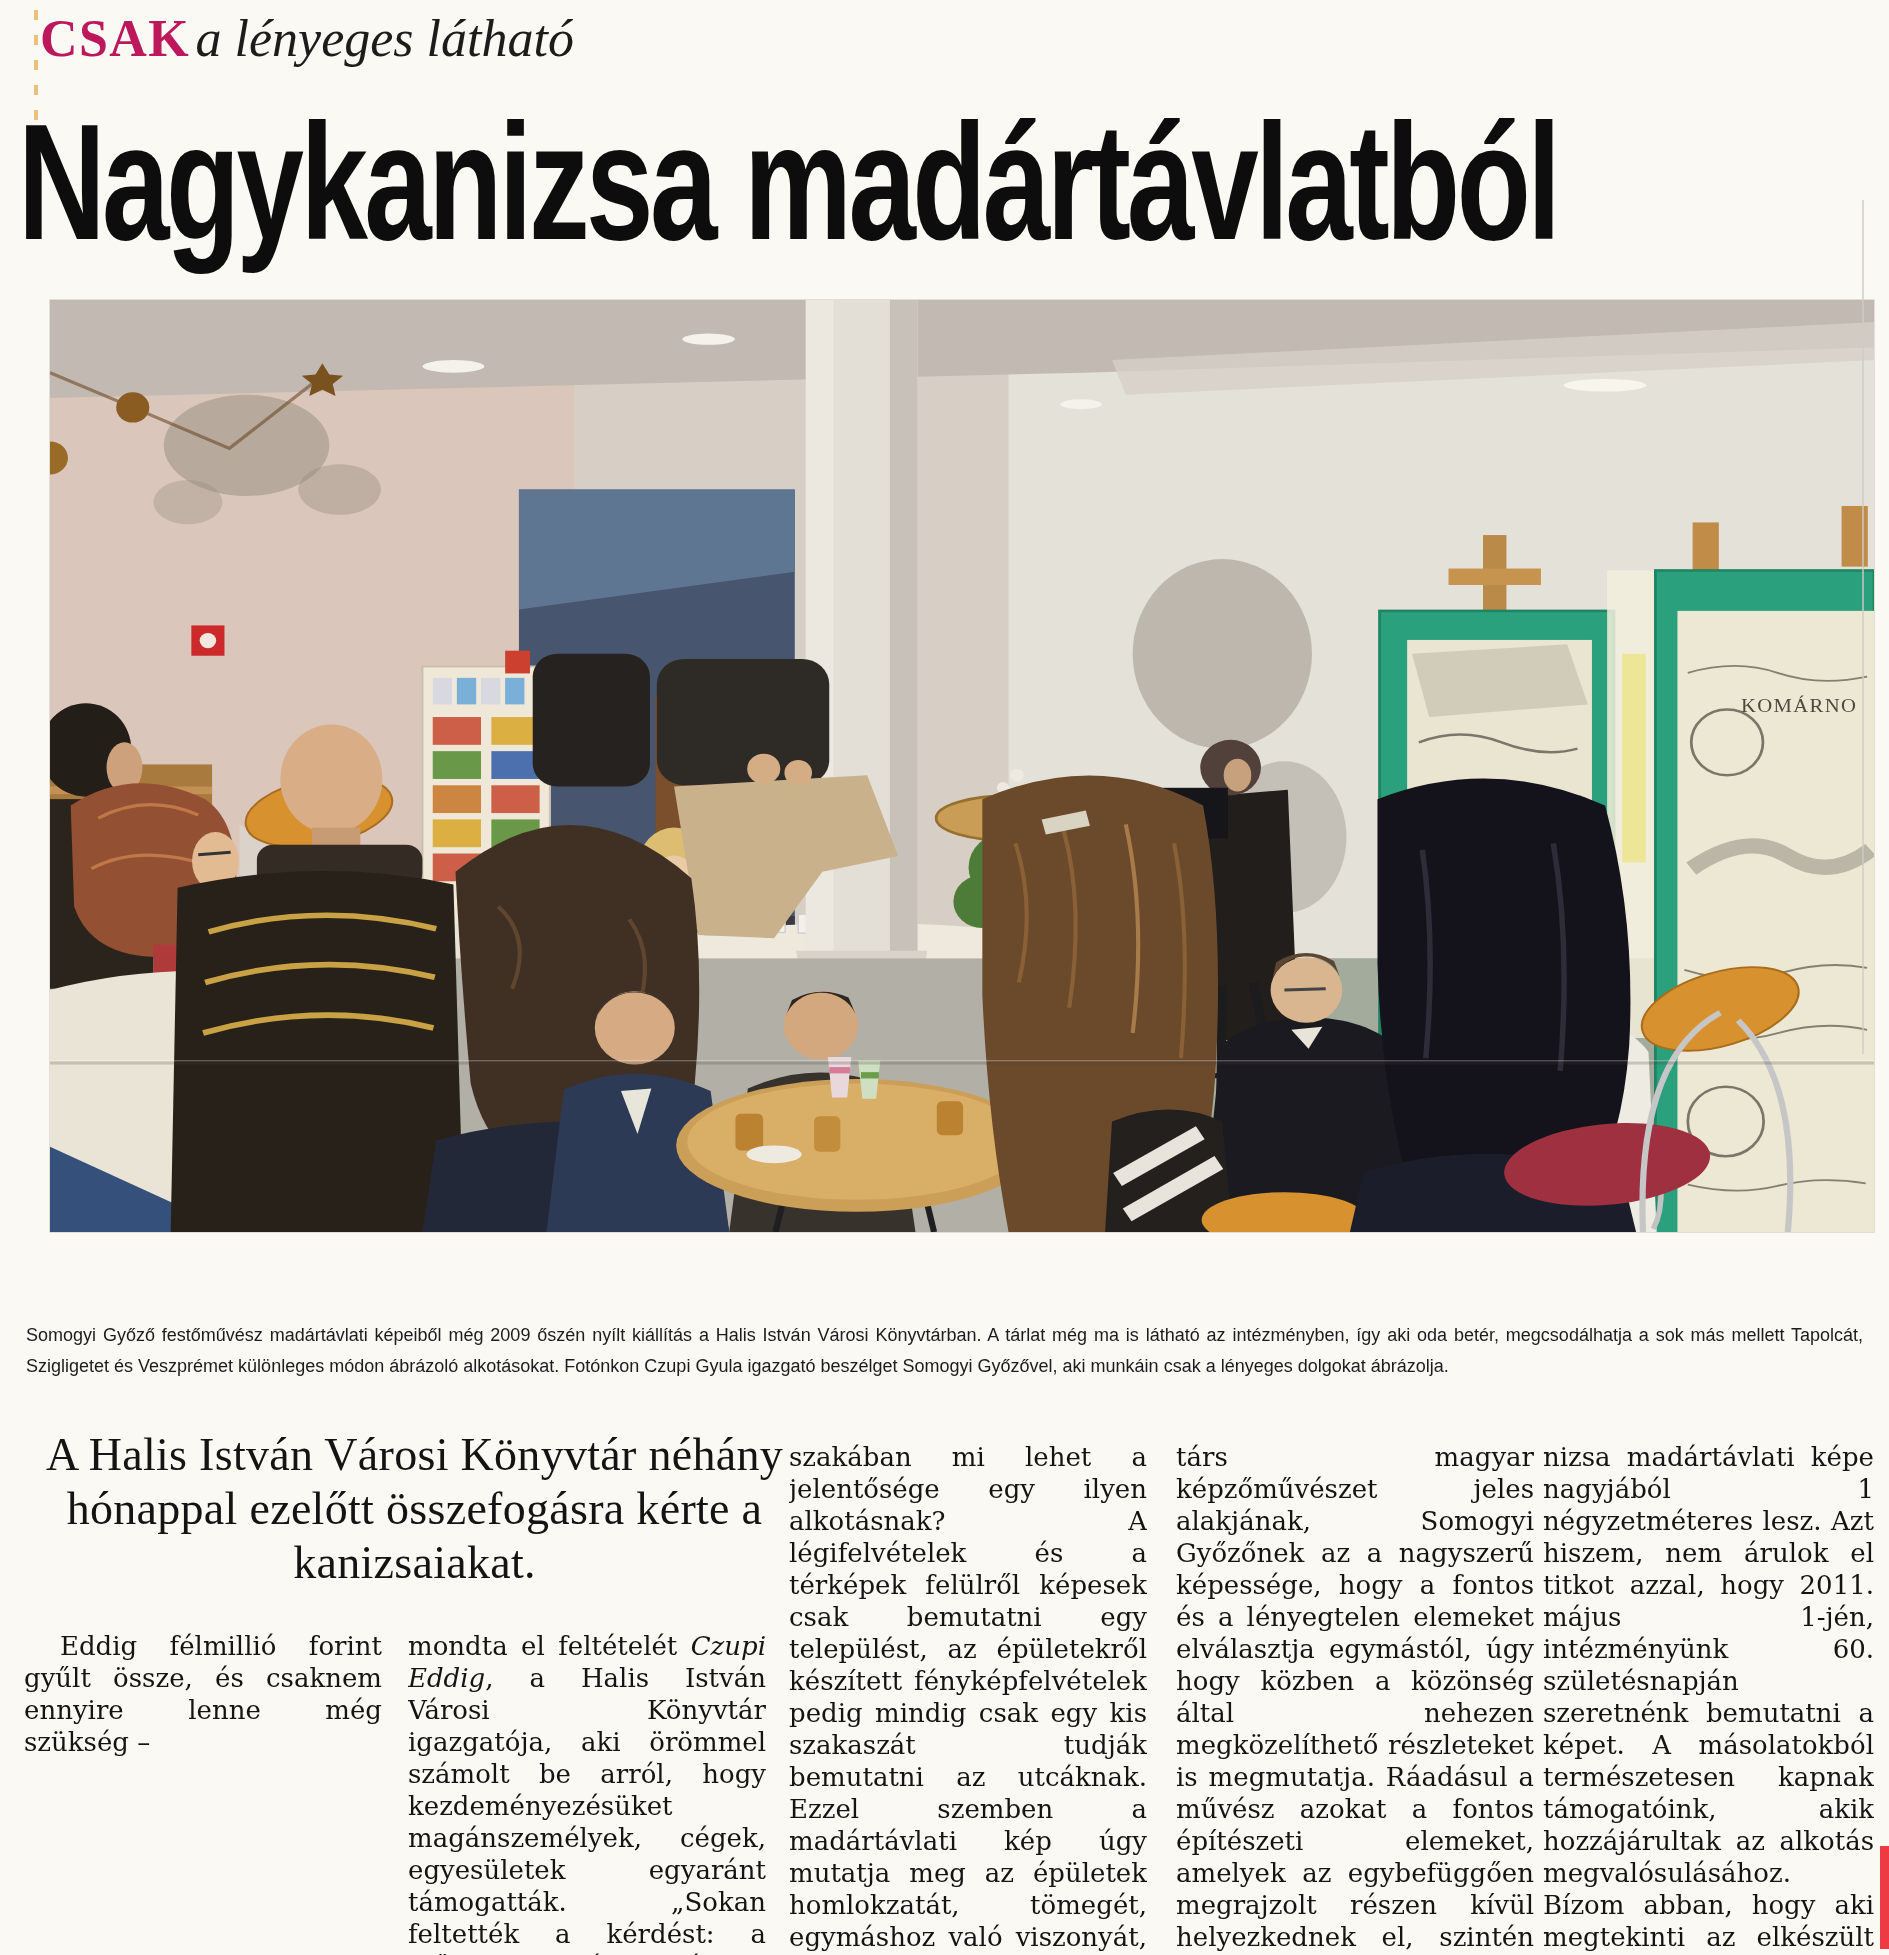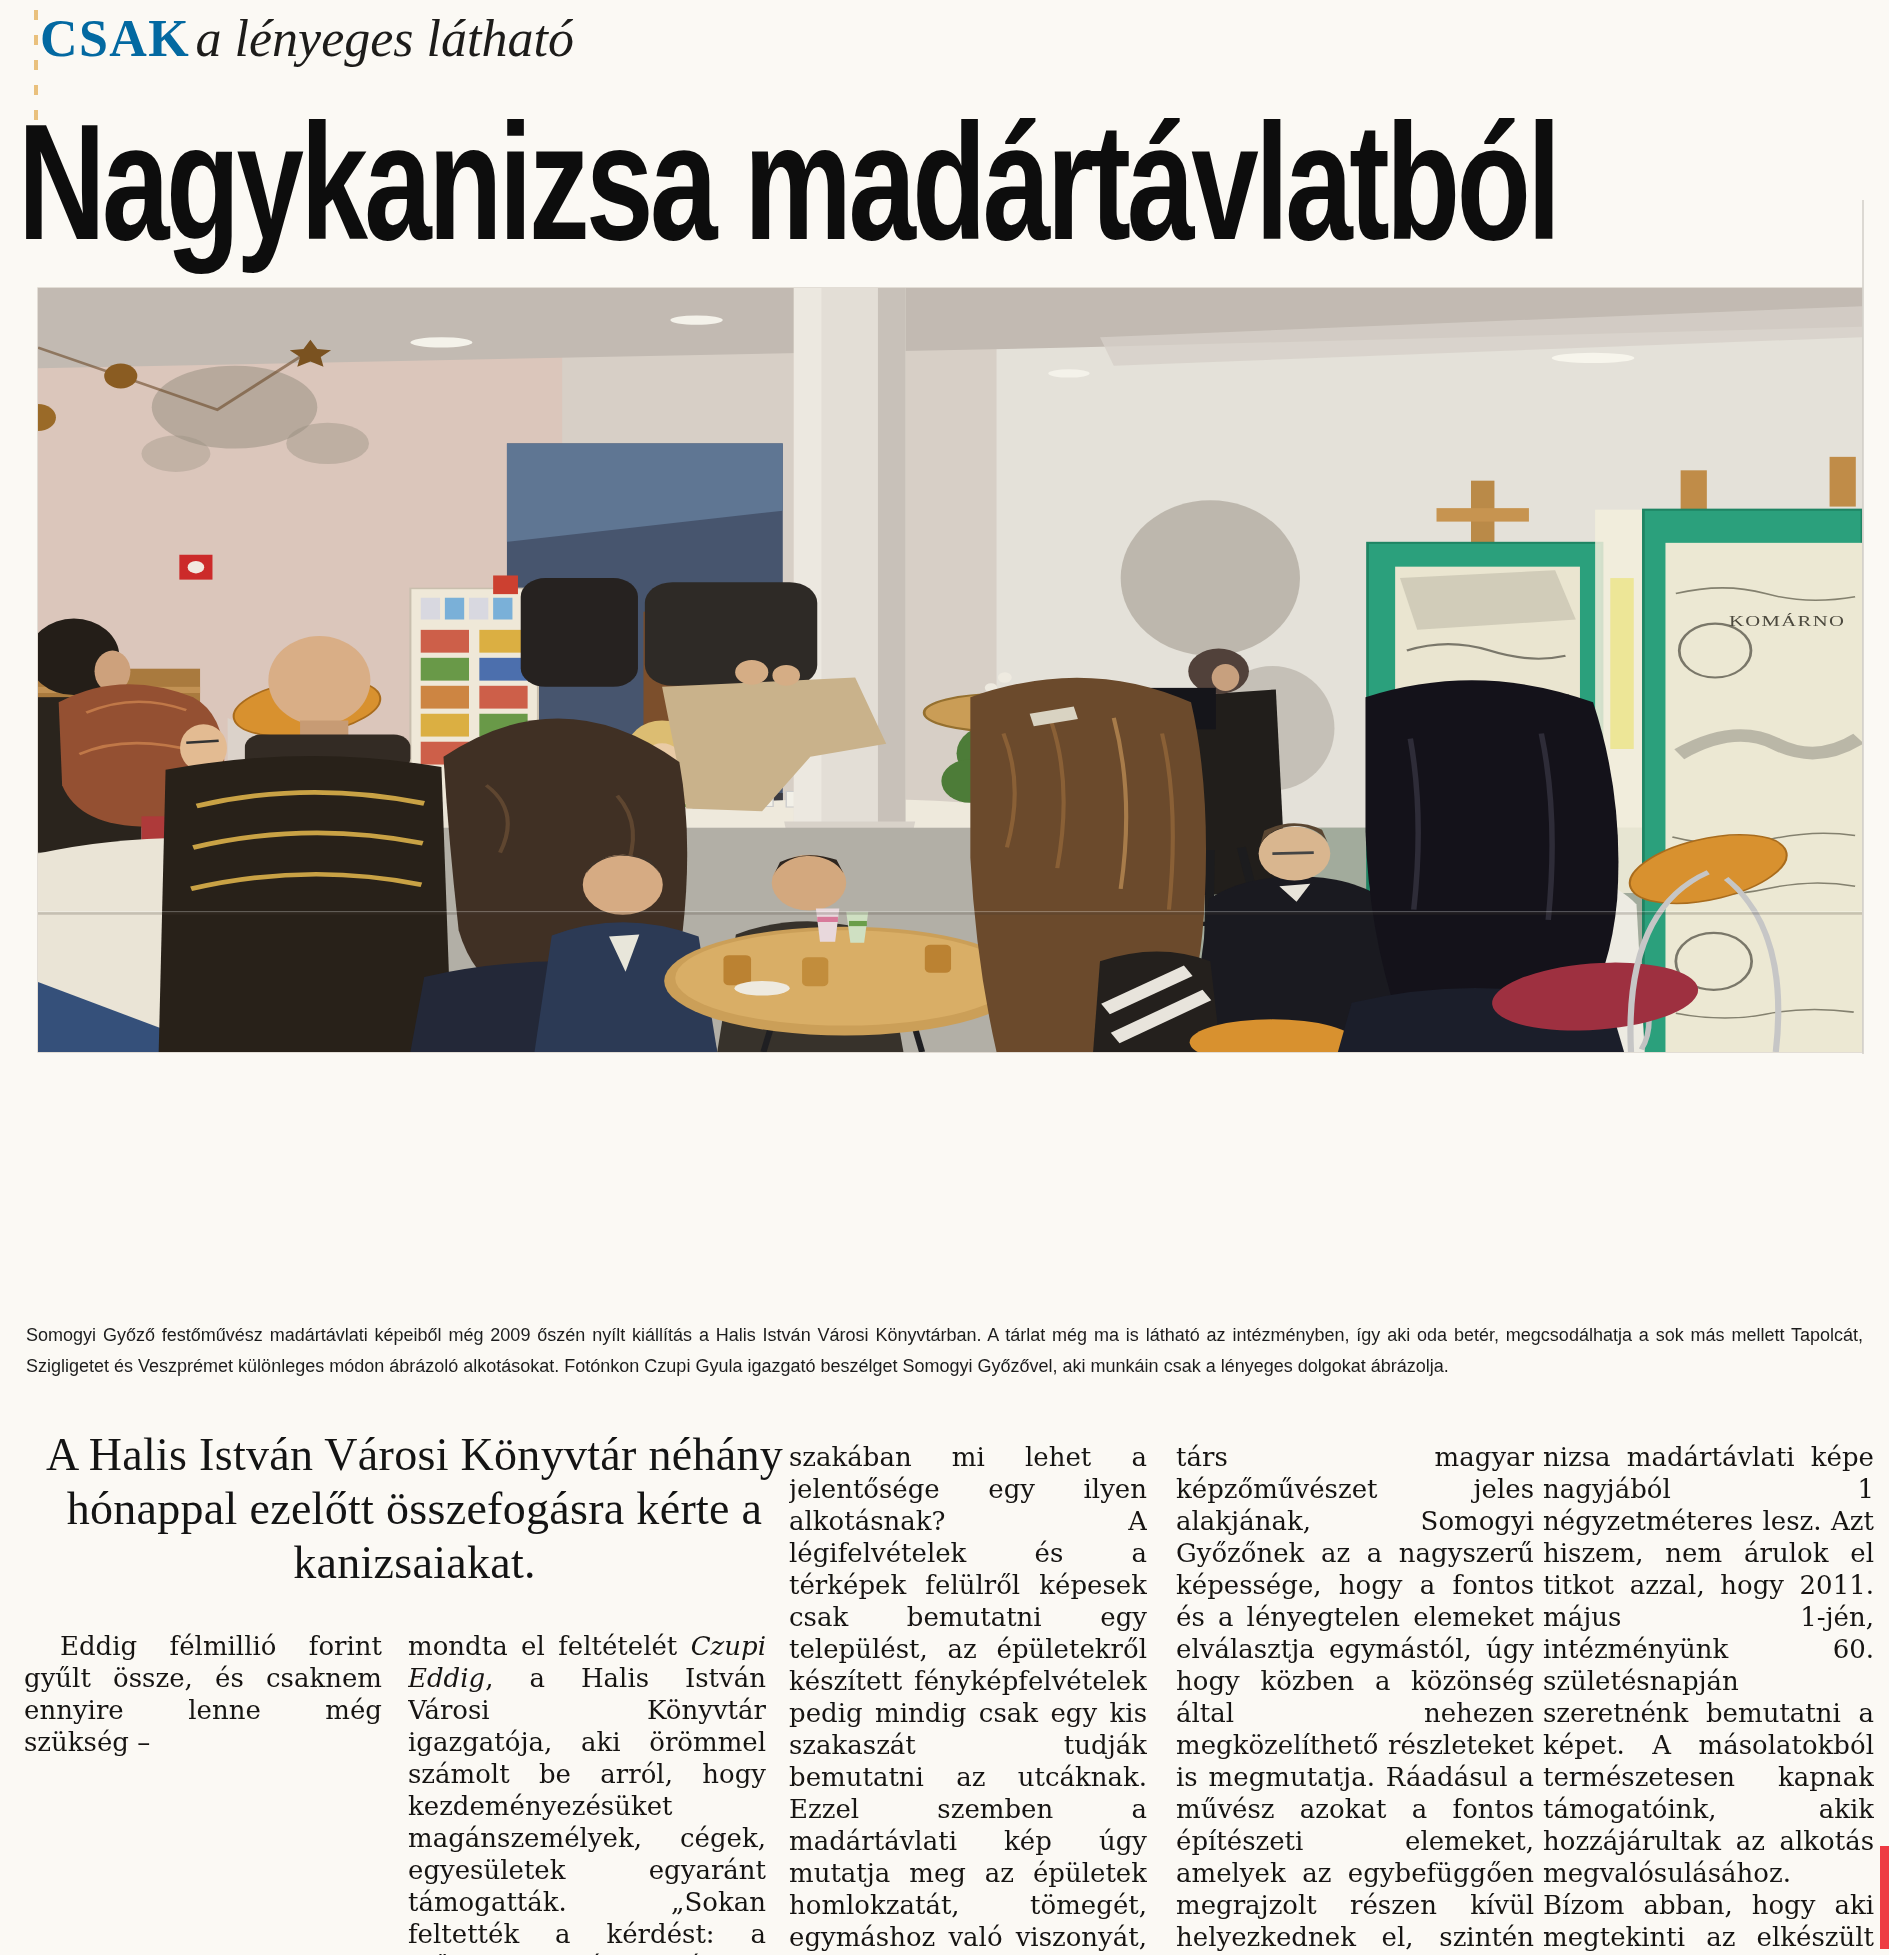--- a/index.html
+++ b/index.html
@@ -2,26 +2,26 @@
 <html style="font-size:11px"><head>
 <meta charset="utf-8">
 <style>
   html,body{margin:0;padding:0;background:#e9e7e2;}
   .page{position:relative;width:1889px;height:1955px;background:#fbf9f4;overflow:hidden;
         font-family:"Liberation Serif",serif;}
   .edge-dots{position:absolute;left:34px;top:10.3px;width:4.1px;height:179px;opacity:.65;
         background:repeating-linear-gradient(#e0a23c 0 9.6px,transparent 9.6px 25px);}
   .kicker{position:absolute;left:40px;top:9.6px;font-family:"Liberation Serif",serif;
         font-size:52px;line-height:1.1;white-space:nowrap;}
-  .kicker-red{color:#0369a1;font-weight:700;letter-spacing:1.4px;}
+  .kicker-red{color:#be185d;font-weight:700;letter-spacing:1.4px;}
   .kicker-rest{color:#1d1c1a;margin-left:5.5px;font-style:italic;}
   .headline{position:absolute;left:18px;top:88px;margin:0;font-family:"Liberation Sans",sans-serif;
         font-weight:700;font-size:165px;letter-spacing:-4.8px;color:#0d0d0d;white-space:nowrap;}
   .headline-inner{display:inline-block;transform:scaleX(0.735);transform-origin:left top;}
-  .photo{position:absolute;left:38px;top:288px;width:1824px;height:764px;margin:0;
+  .photo{position:absolute;left:38px;top:288px;width:1824px;height:932px;margin:12px;
         background:#d7cfc6;box-shadow:0 0 0 0.7px #d8d2c8;}
   .photo svg{display:block;width:100%;height:100%;}
   .caption{position:absolute;left:26px;top:1320px;width:1837px;margin:0;
         font-family:"Liberation Sans",sans-serif;font-size:18px;line-height:31px;
         color:#1c1c1c;text-align:justify;}
   .standfirst{position:absolute;left:25px;top:1428px;width:779px;margin:0;
         font-family:"Liberation Serif",serif;font-weight:400;font-size:46px;line-height:54px;
         color:#141414;letter-spacing:0.3px;text-align:center;}
   .col{position:absolute;font-family:"DejaVu Serif",serif;font-size:26px;line-height:32px;
         color:#161412;overflow:hidden;}

